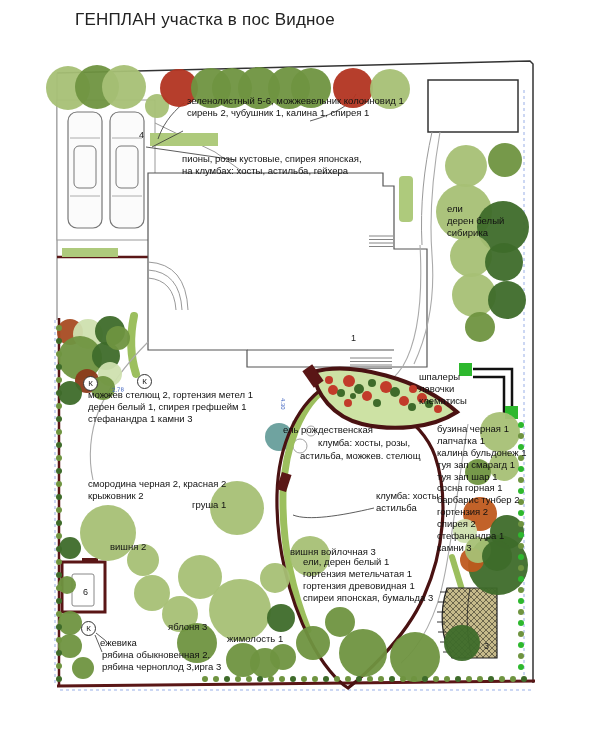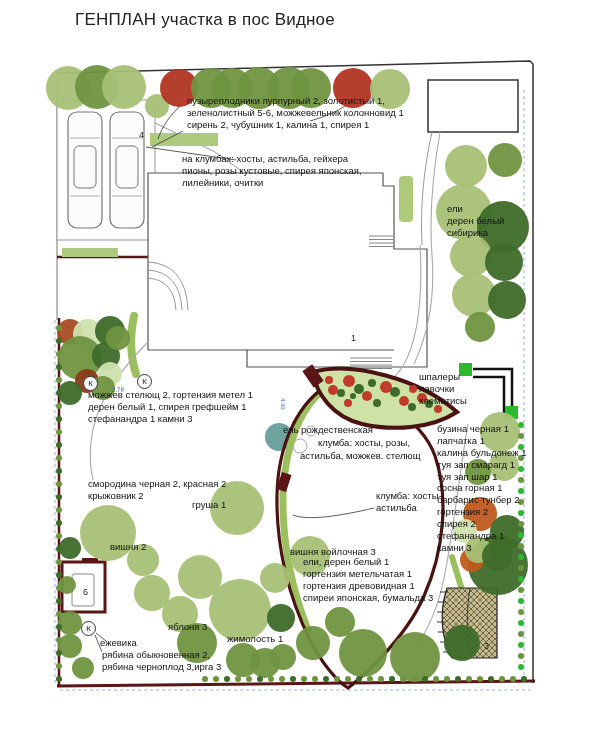--- a/index.html
+++ b/index.html
@@ -303,28 +303,26 @@
         <circle cx="521" cy="634" r="3" fill="#6f9440"></circle>
         <circle cx="521" cy="645" r="3" fill="#2eb82e"></circle>
         <circle cx="521" cy="656" r="3" fill="#6f9440"></circle>
         <circle cx="521" cy="667" r="3" fill="#2eb82e"></circle>
       </g>
   </svg>
 
   <div id="plan-title">ГЕНПЛАН участка в пос Видное</div>
   <div id="anno-layer">
       <div class="anno" style="left: 187px; top: 95px;">
-        <div class="">пузыреплодники пурпурный 2, золотистый 1,</div>
         <div class="">зеленолистный 5-6,    можжевельник колонновид 1</div>
         <div class="">сирень 2, чубушник 1, калина 1, спирея 1</div>
       </div>
       <div class="anno" style="left: 182px; top: 153px;">
+        <div class="">пионы, розы кустовые, спирея японская,</div>
         <div class="">на клумбах: хосты, астильба, гейхера</div>
-        <div class="">пионы, розы кустовые, спирея японская,</div>
-        <div class="">лилейники, очитки</div>
       </div>
       <div class="anno" style="left: 447px; top: 203px;">
         <div class="">ели</div>
         <div class="">дерен белый</div>
         <div class="">сибирика</div>
       </div>
       <div class="anno" style="left: 419px; top: 371px;">
         <div class="">шпалеры</div>
         <div class="">лавочки</div>
         <div class="">клематисы</div>

